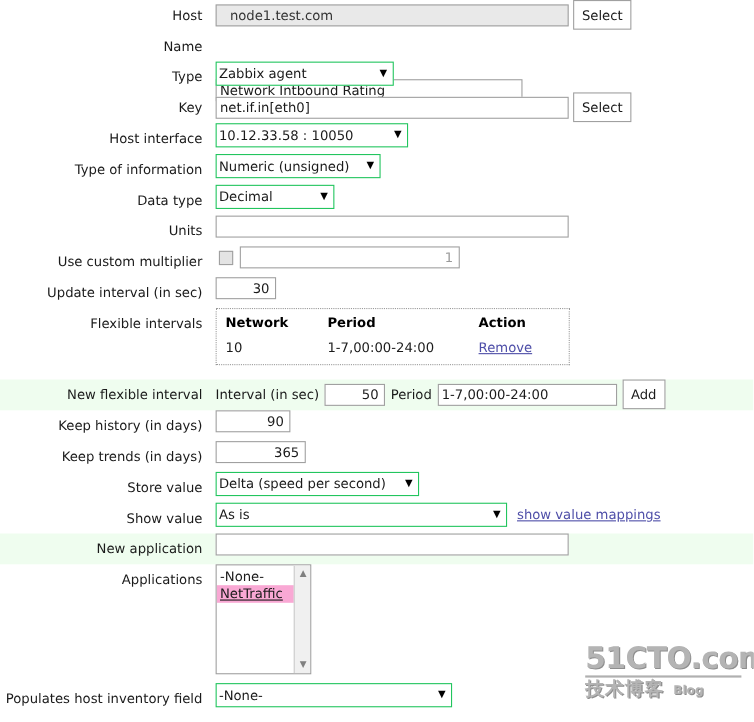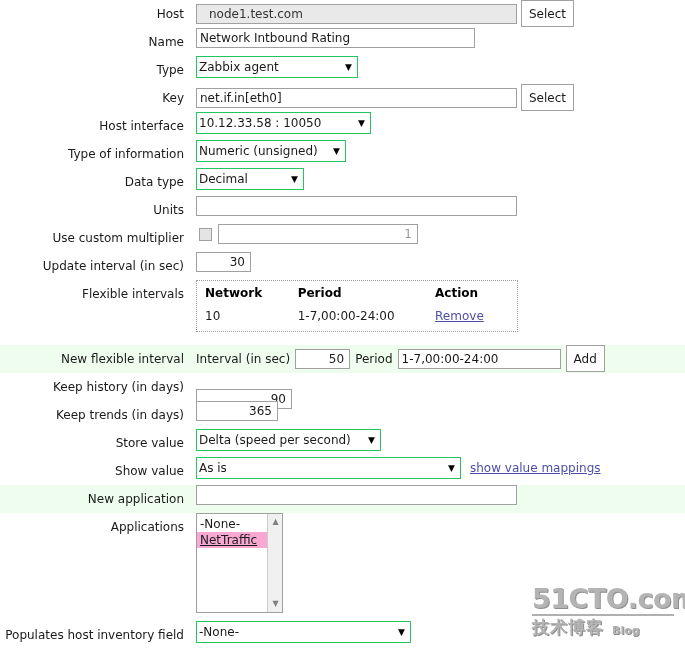--- a/index.html
+++ b/index.html
@@ -216,21 +216,21 @@
     line-height: 28px;
   }
   .wm-rule {
     height: 2px;
     background: #b0b0b0;
     width: 142px;
     margin: 1px 0 1px 0;
   }
   .wm-bot {
     display: flex;
-    align-items: flex-end;
+    align-items: center;
     color: #b4b4b4;
     text-shadow: 1px 1px 0 #8e8e8e;
     font-weight: bold;
   }
   .wm-cn { font-size: 17px; letter-spacing: 1px; line-height: 20px; }
   .wm-blog { font-size: 11px; margin-left: 8px; }
 </style>
 </head>
 <body>
 
@@ -240,21 +240,21 @@
     <div class="label">Host</div>
     <div class="field">
       <input class="txt disabled" style="width: 321px; padding-left: 12px;" readonly="" value="node1.test.com">
       <button class="btn" style="margin-left:4px;">Select</button>
     </div>
   </div>
 
   <div class="row">
     <div class="label">Name</div>
     <div class="field">
-      <input class="txt" style="width: 279px;" value="Network Intbound Rating">
+      <input class="txt" style="width: 279px; margin-top: 44px;" value="Network Intbound Rating">
     </div>
   </div>
 
   <div class="row">
     <div class="label">Type</div>
     <div class="field">
       <div class="selwrap">
         <select class="sel" style="width:162px;">
           <option>Zabbix agent</option>
         </select>
@@ -360,21 +360,21 @@
       <input class="txt num" style="width: 55px;" value="50">
       <span class="inline-lbl mid">Period</span>
       <input class="txt" style="width: 163px;" value="1-7,00:00-24:00">
       <button class="btn" style="margin-left:5px;">Add</button>
     </div>
   </div>
 
   <div class="row">
     <div class="label">Keep history (in days)</div>
     <div class="field">
-      <input class="txt num" style="width: 96px; margin-top: 16px;" value="90">
+      <input class="txt num" style="width: 68px;" value="90">
     </div>
   </div>
 
   <div class="row">
     <div class="label">Keep trends (in days)</div>
     <div class="field">
       <input class="txt num" style="width: 82px;" value="365">
     </div>
   </div>
 

